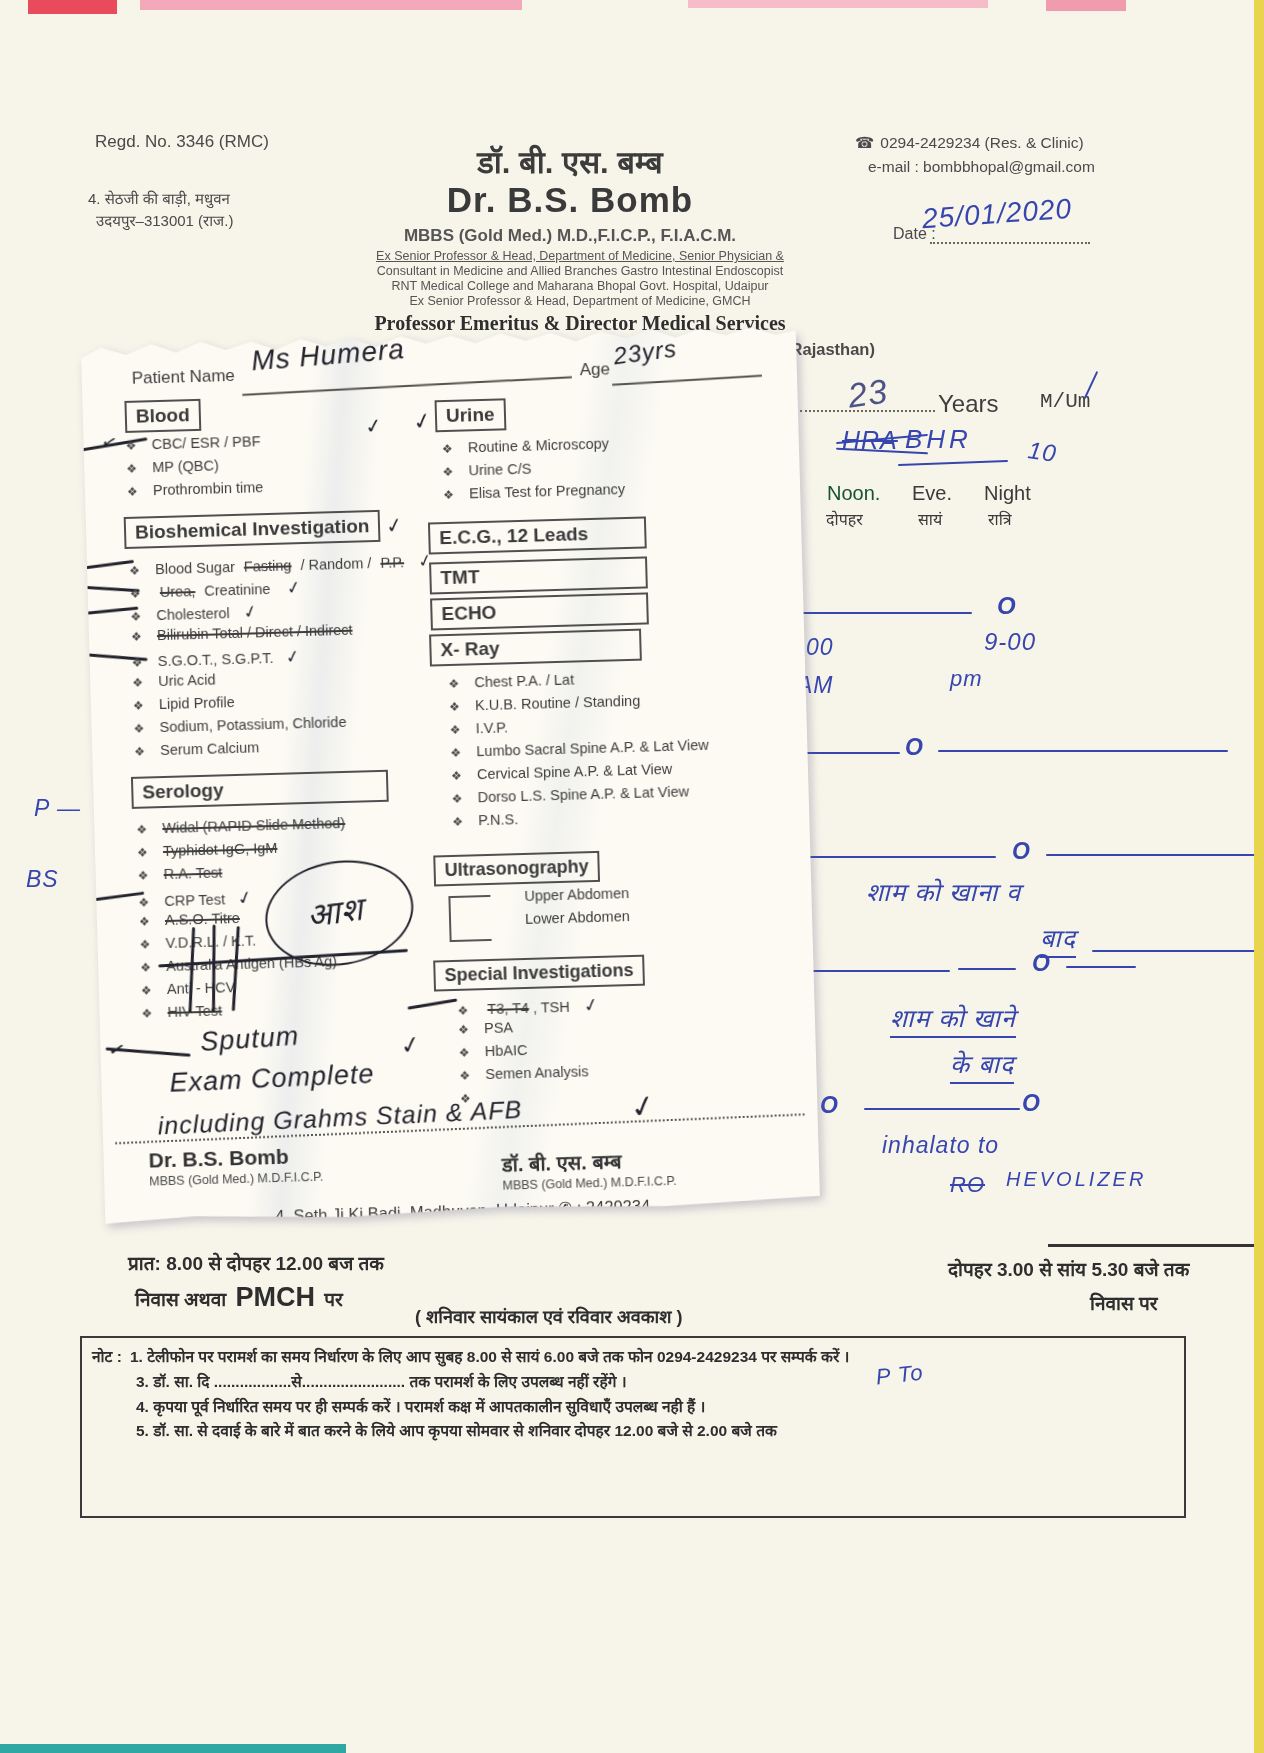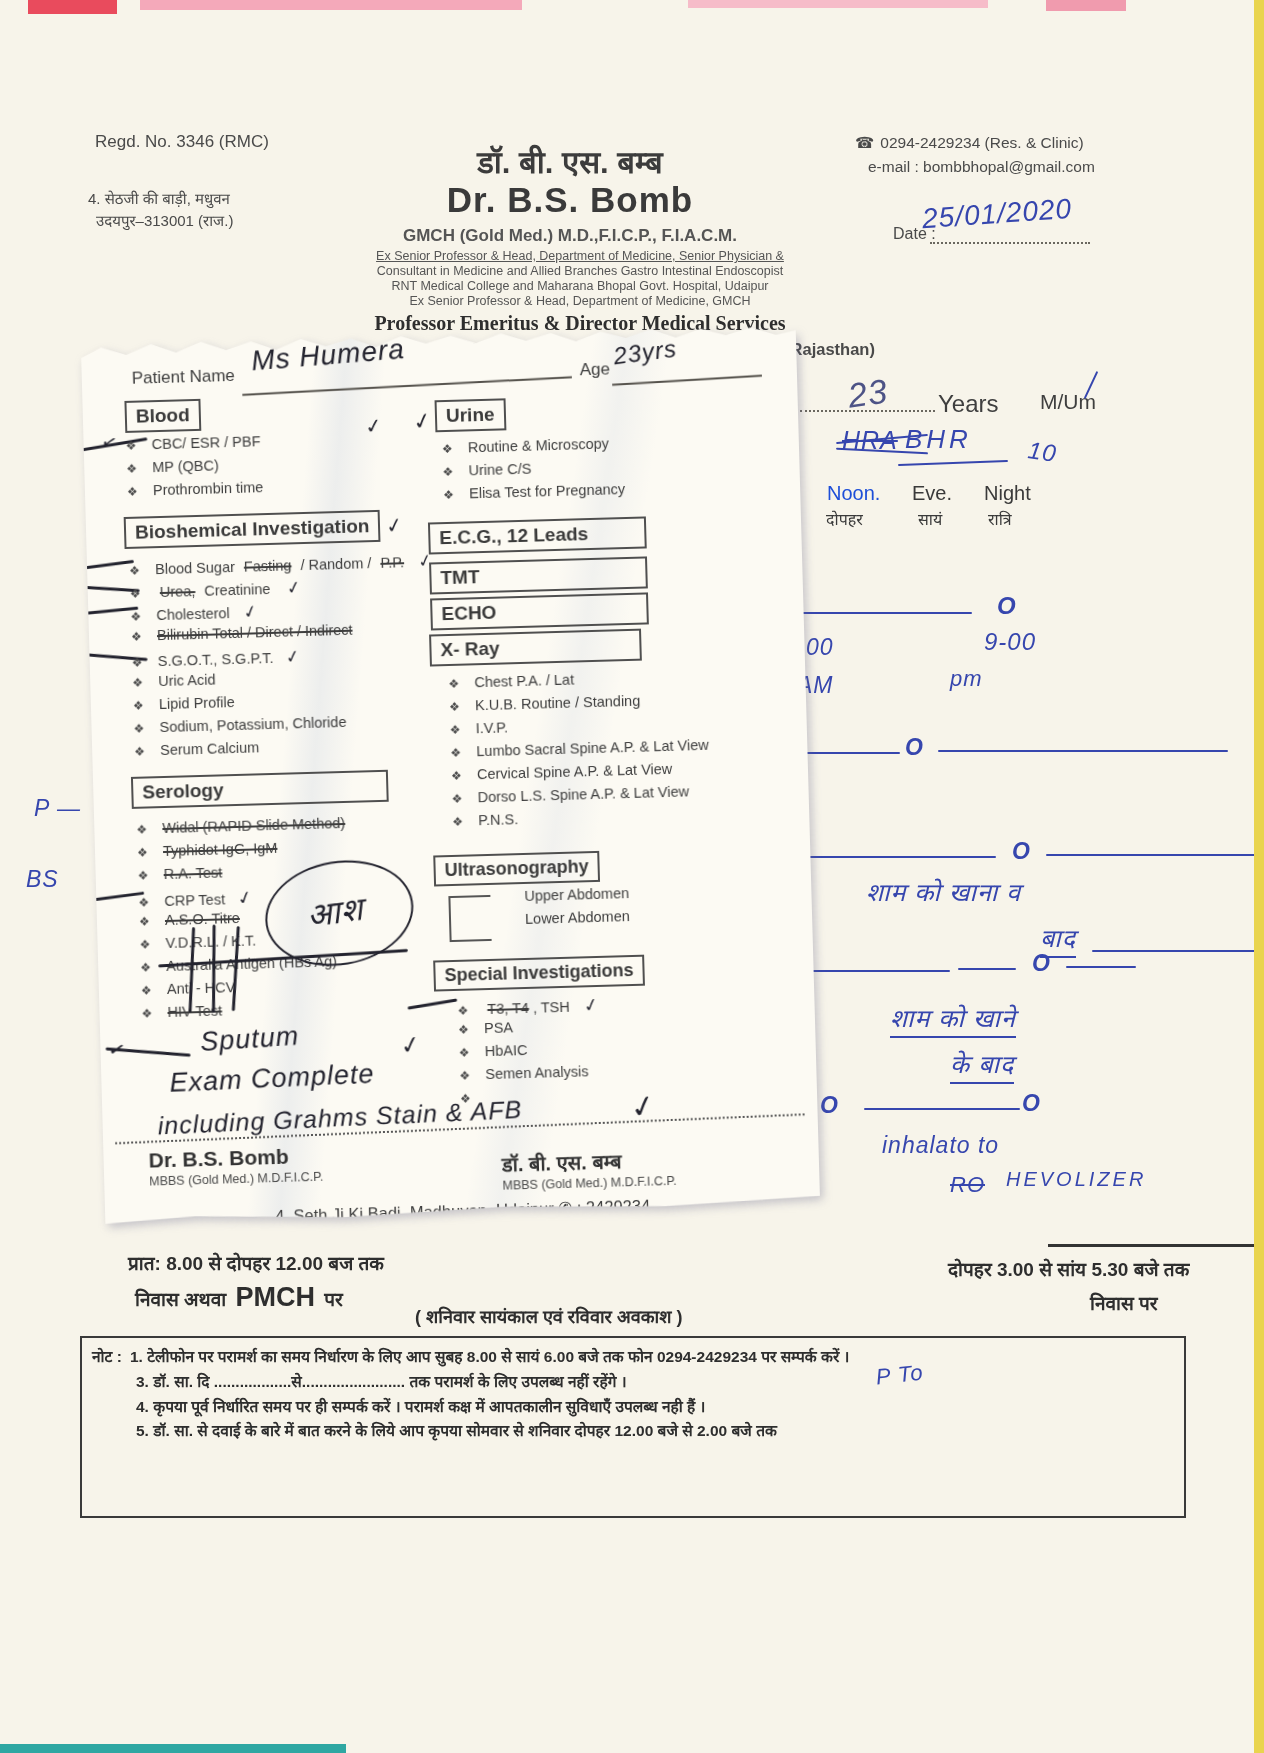--- a/index.html
+++ b/index.html
@@ -59,46 +59,46 @@
   <div class="t" style="left:88px;top:188px;font-size:15px;color:#4a4a4a;">4. सेठजी की बाड़ी, मधुवन</div>
   <div class="t" style="left:96px;top:210px;font-size:15px;color:#4a4a4a;">उदयपुर–313001 (राज.)</div>
 
   <div class="t" style="left:855px;top:134px;font-size:15.5px;color:#4a4a4a;">
     <span style="margin-right:6px;">☎</span><span>0294-2429234 (Res. &amp; Clinic)</span>
   </div>
   <div class="t" style="left:868px;top:158px;font-size:15.5px;color:#4a4a4a;">e-mail : bombbhopal@gmail.com</div>
 
   <div class="t b" style="left:380px;top:140px;width:380px;text-align:center;font-size:31px;color:#3c3c3c;">डॉ. बी. एस. बम्ब</div>
   <div class="t b" style="left:380px;top:180px;width:380px;text-align:center;font-size:35px;color:#3a3a3a;letter-spacing:1px;">Dr. B.S. Bomb</div>
-  <div class="t b" style="left:330px;top:226px;width:480px;text-align:center;font-size:17px;color:#555;">GMCH (Gold Med.) M.D.,F.I.C.P., F.I.A.C.M.</div>
+  <div class="t b" style="left:330px;top:226px;width:480px;text-align:center;font-size:17px;color:#555;">MBBS (Gold Med.) M.D.,F.I.C.P., F.I.A.C.M.</div>
   <div class="t" style="left:300px;top:249px;width:560px;text-align:center;font-size:12.5px;color:#555;text-decoration:underline;">Ex Senior Professor &amp; Head, Department of Medicine, Senior Physician &amp;</div>
   <div class="t" style="left:300px;top:264px;width:560px;text-align:center;font-size:12.5px;color:#555;">Consultant in Medicine and Allied Branches Gastro Intestinal Endoscopist</div>
   <div class="t" style="left:300px;top:279px;width:560px;text-align:center;font-size:12.5px;color:#555;">RNT Medical College and Maharana Bhopal Govt. Hospital, Udaipur</div>
   <div class="t" style="left:300px;top:294px;width:560px;text-align:center;font-size:12.5px;color:#555;">Ex Senior Professor &amp; Head, Department of Medicine, GMCH</div>
   <div class="t b serif" style="left:280px;top:312px;width:600px;text-align:center;font-size:20px;color:#2e2e2e;">Professor Emeritus &amp; Director Medical Services</div>
   <div class="t b" style="left:360px;top:340px;width:620px;text-align:center;font-size:16.5px;color:#4a4a4a;">College , Hospital &amp; University , Udaipur (Rajasthan)</div>
 
   <div class="t" style="left:893px;top:225px;font-size:16px;color:#4a4a4a;">Date :</div>
   <div class="dotted" style="left:930px;top:242px;width:160px;"></div>
   <div class="t hw blue" style="left:922px;top:198px;font-size:28px;transform:rotate(-4deg);">25/01/2020</div>
 
   <div class="dotted" style="left:800px;top:410px;width:135px;"></div>
   <div class="t hw pencil" style="left:848px;top:374px;font-size:34px;transform:rotate(-8deg);">23</div>
   <div class="t" style="left:938px;top:390px;font-size:24px;color:#3f3f3f;">Years</div>
-  <div class="t" style="left:1040px;top:390px;font-size:21px;color:#3f3f3f;">M/Um</div>
+  <div class="t" style="left:1040px;top:390px;font-size:21px;color:#3f3f3f;font-family:Liberation Mono, monospace;">M/Um</div>
   <div class="line" style="left:1076px;top:384px;width:30px;transform:rotate(-65deg);"></div>
 
   <div class="t hw blue struck" style="left:842px;top:426px;font-size:25px;">HRA</div>
   <div class="line" style="left:836px;top:438px;width:92px;transform:rotate(-5deg);"></div>
   <div class="line" style="left:836px;top:450px;width:92px;transform:rotate(3deg);"></div>
   <div class="t hw blue" style="left:905px;top:424px;font-size:26px;letter-spacing:4px;">BHR</div>
   <div class="line" style="left:898px;top:462px;width:110px;transform:rotate(-2deg);"></div>
   <div class="t hw blue" style="left:1028px;top:438px;font-size:24px;transform:rotate(8deg);">10</div>
 
-  <div class="t" style="left:827px;top:482px;font-size:20px;color:#1d4ed8;">Noon.</div>
+  <div class="t" style="left:827px;top:482px;font-size:20px;color:#14532d;">Noon.</div>
   <div class="t" style="left:912px;top:482px;font-size:20px;color:#3a3a3a;">Eve.</div>
   <div class="t" style="left:984px;top:482px;font-size:20px;color:#3a3a3a;">Night</div>
   <div class="t" style="left:826px;top:508px;font-size:16px;color:#3a3a3a;">दोपहर</div>
   <div class="t" style="left:918px;top:508px;font-size:16px;color:#3a3a3a;">सायं</div>
   <div class="t" style="left:988px;top:508px;font-size:16px;color:#3a3a3a;">रात्रि</div>
 
   <div class="line" style="left:788px;top:598px;width:14px;transform:rotate(60deg);"></div>
   <div class="line" style="left:797px;top:612px;width:175px;"></div>
   <div class="circO" style="left:997px;top:592px;font-size:24px;"></div>
 

